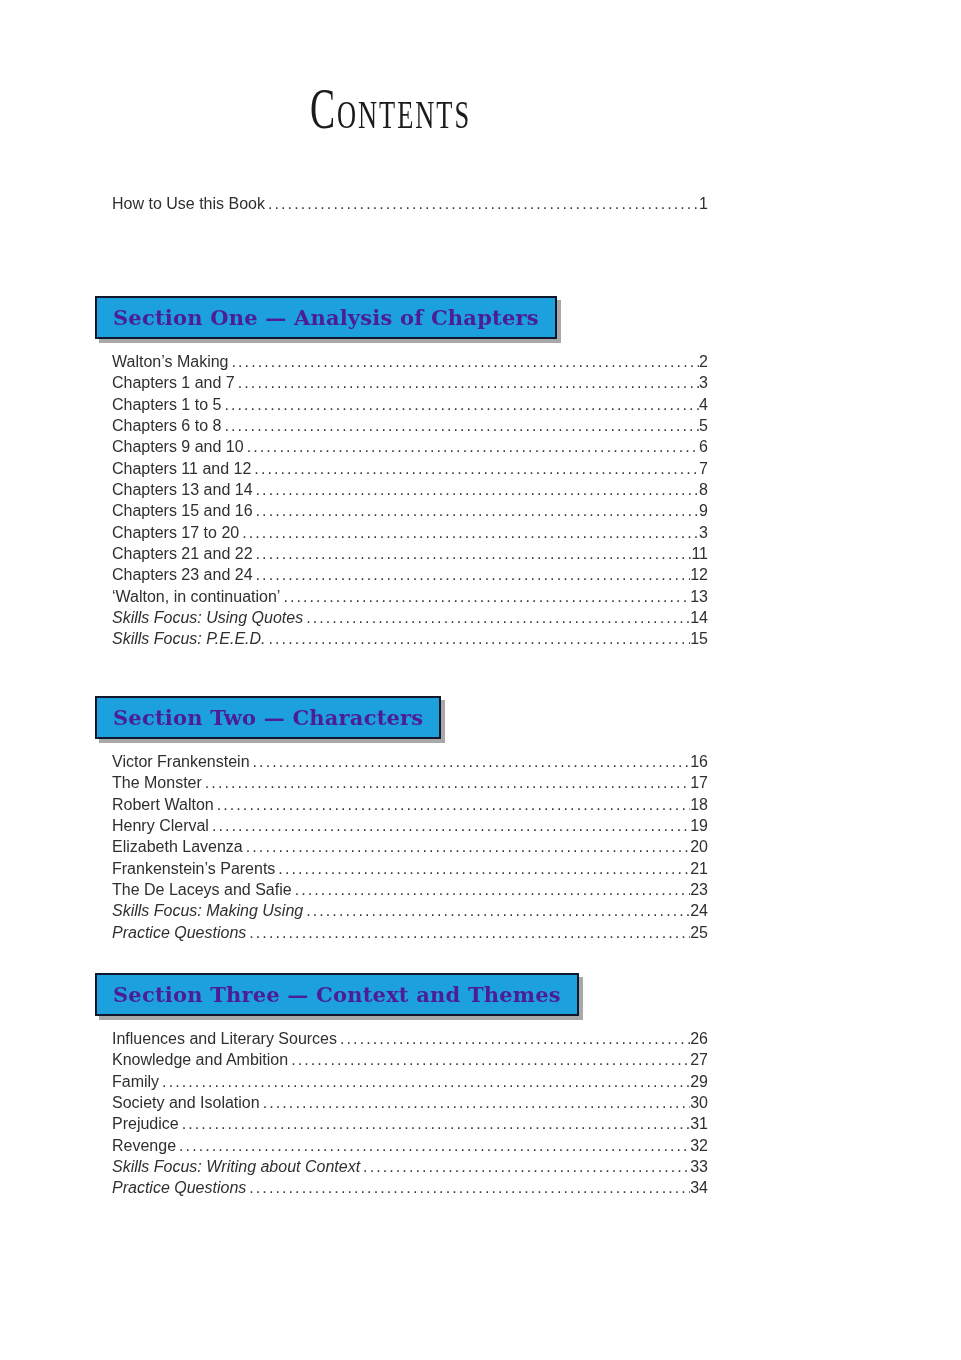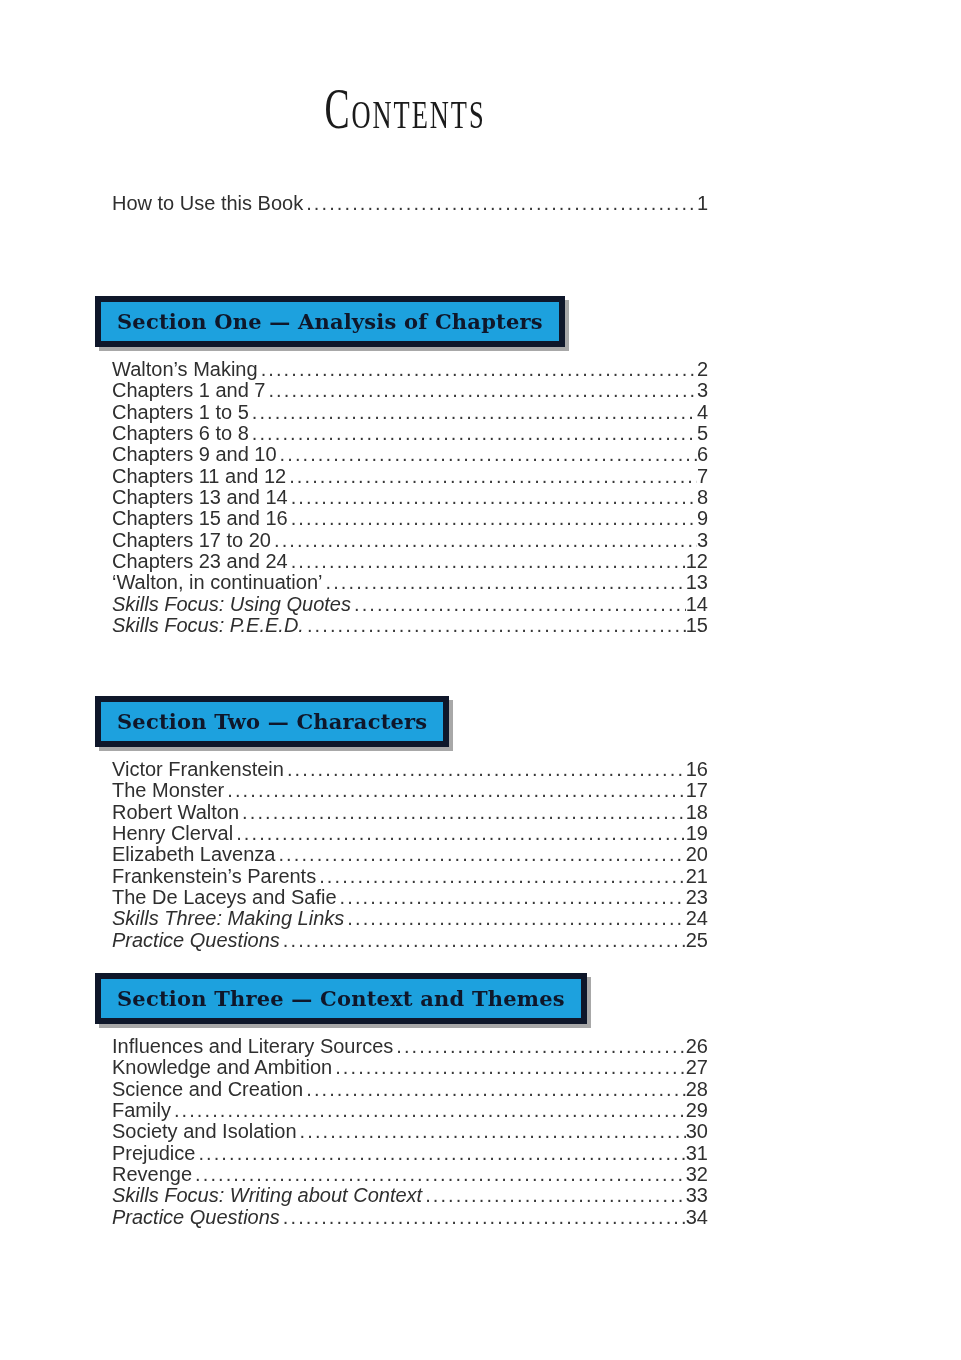--- a/index.html
+++ b/index.html
@@ -3,61 +3,60 @@
 <meta charset="utf-8">
 <style>
   html,body{margin:0;padding:0;background:#ffffff;}
   .page{
     position:relative;
     width:781px;height:1360px;
     background:#ffffff;
     font-family:"Liberation Sans",sans-serif;
     color:#2f2f2f;
     overflow:hidden;
-    padding-left:29px;
   }
   .title{
     position:absolute;top:80px;left:0;width:100%;
     text-align:center;
     font-family:"Liberation Serif",serif;
     font-variant:small-caps;
     font-weight:normal;
     font-size:57px;line-height:1;
     letter-spacing:3px;
     color:#1b1b1b;
     transform:scaleX(0.66);
   }
   .intro-row{
     position:absolute;top:193px;left:112px;width:596px;
   }
   .toc-row{
     display:flex;align-items:baseline;
-    line-height:21.35px;font-size:20px;
+    line-height:21.35px;font-size:16px;
   }
   .toc-label{white-space:nowrap;padding-right:3px;}
   .toc-label.italic{font-style:italic;text-align:center;}
   .toc-dots{
     flex:1 1 auto;overflow:hidden;white-space:nowrap;
     letter-spacing:2.1px;padding-right:5px;
     color:#383838;
   }
   .toc-dots::after{
     content:"....................................................................................................................................................................";
   }
   .toc-page{white-space:nowrap;}
   .sec{position:absolute;left:95px;}
   .sec-one{top:296px;}
   .sec-two{top:696px;}
   .sec-three{top:973px;}
   .sec-header{
     display:inline-block;
     background:#1da1de;
-    border:6px solid #0f172a;
+    border:2px solid #0f172a;
     box-shadow:4px 4px 0 #a8a8a8;
-    color:#0f172a;
+    color:#4c1d95;
     font-family:"DejaVu Serif",serif;
     font-weight:bold;
     font-size:21px;line-height:37px;
     padding:1px 16px;
     letter-spacing:0.2px;
     white-space:nowrap;
   }
   .sec-list{margin-top:12px;margin-left:17px;width:596px;}
 </style>
 </head>
@@ -115,20 +114,25 @@
           <span class="toc-label">Chapters 15 and 16</span>
           <span class="toc-dots"></span>
           <span class="toc-page">9</span>
         </div>
         <div class="toc-row">
           <span class="toc-label">Chapters 17 to 20</span>
           <span class="toc-dots"></span>
           <span class="toc-page">3</span>
         </div>
         <div class="toc-row">
+          <span class="toc-label">Chapters 21 and 22</span>
+          <span class="toc-dots"></span>
+          <span class="toc-page">11</span>
+        </div>
+        <div class="toc-row">
           <span class="toc-label">Chapters 23 and 24</span>
           <span class="toc-dots"></span>
           <span class="toc-page">12</span>
         </div>
         <div class="toc-row">
           <span class="toc-label">‘Walton, in continuation’</span>
           <span class="toc-dots"></span>
           <span class="toc-page">13</span>
         </div>
         <div class="toc-row">
@@ -176,21 +180,21 @@
           <span class="toc-label">Frankenstein’s Parents</span>
           <span class="toc-dots"></span>
           <span class="toc-page">21</span>
         </div>
         <div class="toc-row">
           <span class="toc-label">The De Laceys and Safie</span>
           <span class="toc-dots"></span>
           <span class="toc-page">23</span>
         </div>
         <div class="toc-row">
-          <span class="toc-label italic">Skills Three: Making Links</span>
+          <span class="toc-label italic">Skills Focus: Making Using</span>
           <span class="toc-dots"></span>
           <span class="toc-page">24</span>
         </div>
         <div class="toc-row">
           <span class="toc-label italic">Practice Questions</span>
           <span class="toc-dots"></span>
           <span class="toc-page">25</span>
         </div>
       </div>
   </div>
@@ -202,25 +206,20 @@
           <span class="toc-label">Influences and Literary Sources</span>
           <span class="toc-dots"></span>
           <span class="toc-page">26</span>
         </div>
         <div class="toc-row">
           <span class="toc-label">Knowledge and Ambition</span>
           <span class="toc-dots"></span>
           <span class="toc-page">27</span>
         </div>
         <div class="toc-row">
-          <span class="toc-label">Science and Creation</span>
-          <span class="toc-dots"></span>
-          <span class="toc-page">28</span>
-        </div>
-        <div class="toc-row">
           <span class="toc-label">Family</span>
           <span class="toc-dots"></span>
           <span class="toc-page">29</span>
         </div>
         <div class="toc-row">
           <span class="toc-label">Society and Isolation</span>
           <span class="toc-dots"></span>
           <span class="toc-page">30</span>
         </div>
         <div class="toc-row">

